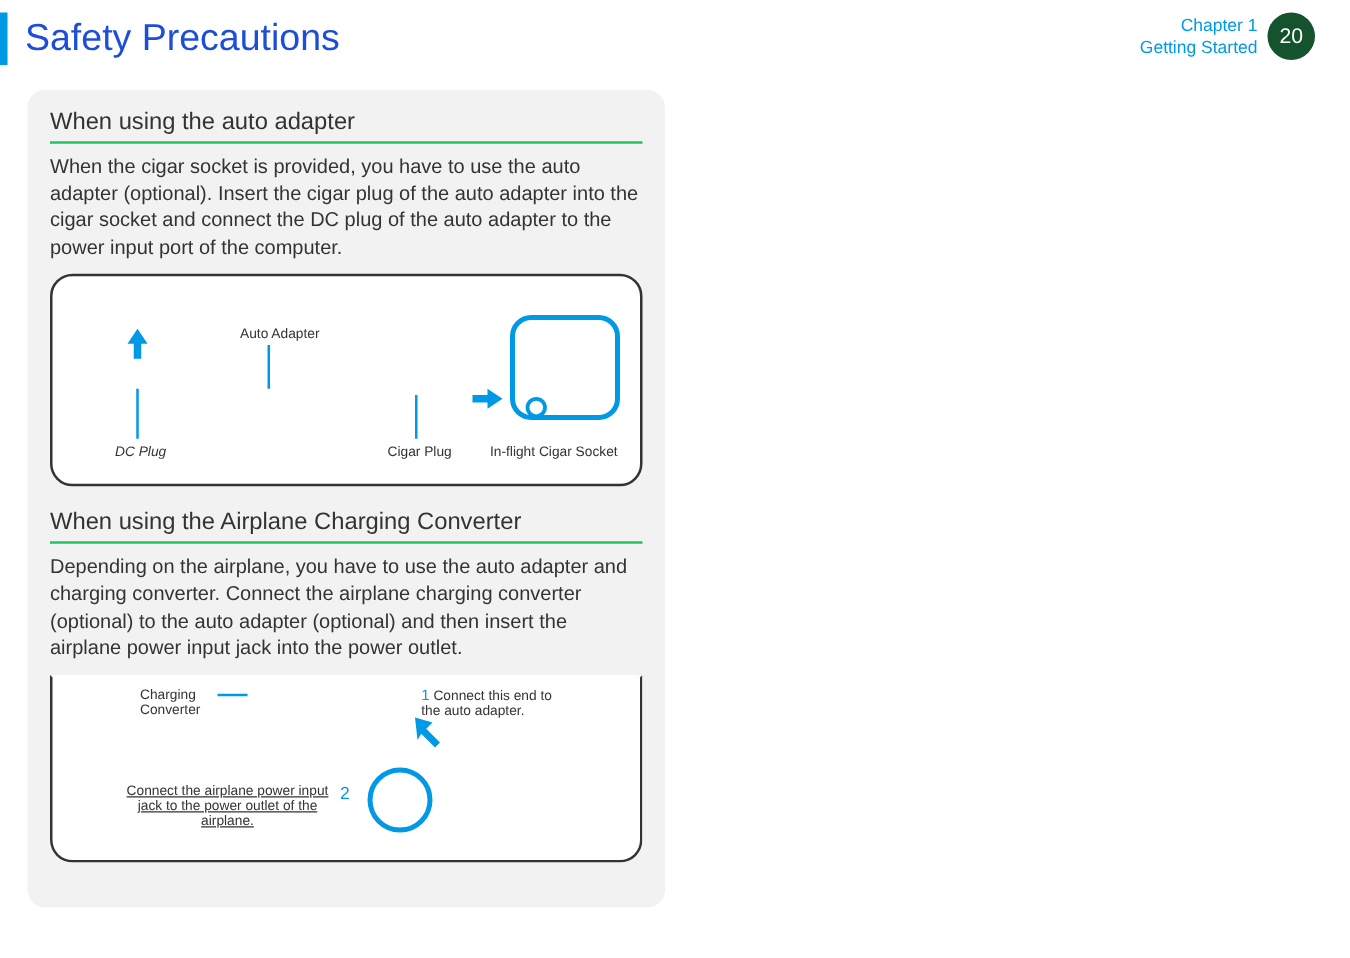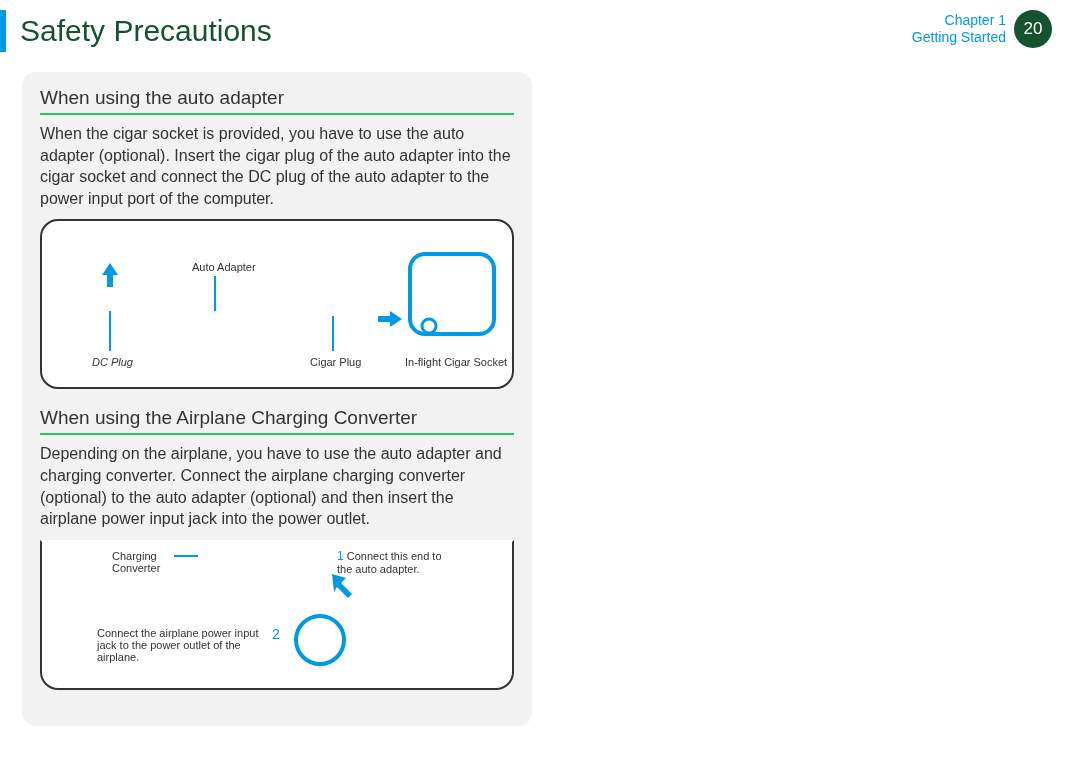--- a/index.html
+++ b/index.html
@@ -23,21 +23,21 @@
   }
   .blue-bar {
     width: 6px;
     height: 42px;
     background: #0099e5;
     margin-right: 14px;
   }
   .page-title {
     font-size: 30px;
     font-weight: 400;
-    color: #14532d;
+    color: #1d4ed8;
     text-align: center;
   }
   .chapter-block {
     display: flex;
     align-items: center;
     gap: 8px;
     padding-right: 8px;
   }
   .chapter-text {
     text-align: right;
@@ -140,21 +140,21 @@
     <span class="label" style="left:268px; top:135px;">Cigar Plug</span>
 
     <svg style="left:330px; top:90px;" width="30" height="16">
       <polygon points="30,8 18,0 18,5 6,5 6,11 18,11 18,16" fill="#0099e5"></polygon>
     </svg>
 
     <svg style="left:365px; top:30px;" width="90" height="100">
       <rect x="3" y="3" width="84" height="80" rx="15" ry="15" fill="none" stroke="#0099e5" stroke-width="4"></rect>
       <circle cx="22" cy="75" r="7" fill="none" stroke="#0099e5" stroke-width="3"></circle>
     </svg>
-    <span class="label" style="left:350px; top:135px;margin-left:13px;">In-ﬂight Cigar Socket</span>
+    <span class="label" style="left:350px; top:135px;">In-ﬂight Cigar Socket</span>
   </div>
 
   <h2 class="section-heading">When using the Airplane Charging Converter</h2>
   <p class="body-text">Depending on the airplane, you have to use the auto adapter and charging converter. Connect the airplane charging converter (optional) to the auto adapter (optional) and then insert the airplane power input jack into the power outlet.</p>
 
   <div class="diagram-box diag2">
 
     <span class="label" style="left:70px; top:8px; text-align:left; width:60px;">
       <span>Charging Converter</span>
     </span>
@@ -162,21 +162,21 @@
 
     <span class="label" style="left:295px; top:8px; width:120px;">
       <span class="small-num">1</span>
       <span>Connect this end to the auto adapter.</span>
     </span>
 
     <svg style="left:290px; top:32px;" width="24" height="24">
       <polygon points="0,0 14,4 9,9 20,20 16,24 5,13 2,18" fill="#0099e5"></polygon>
     </svg>
 
-    <span class="label" style="left:55px; top:85px; width:170px; text-align:left;">
+    <span class="label" style="left:55px; top:85px; width:170px; text-align:center;text-decoration:underline;">
       <span>Connect the airplane power input jack to the power outlet of the airplane.</span>
     </span>
     <span class="label small-num" style="left:230px; top:85px; font-size:14px;">2</span>
 
     <svg style="left:250px; top:70px;" width="56" height="56">
       <circle cx="28" cy="28" r="24" fill="none" stroke="#0099e5" stroke-width="4"></circle>
     </svg>
   </div>
 
 </div>

